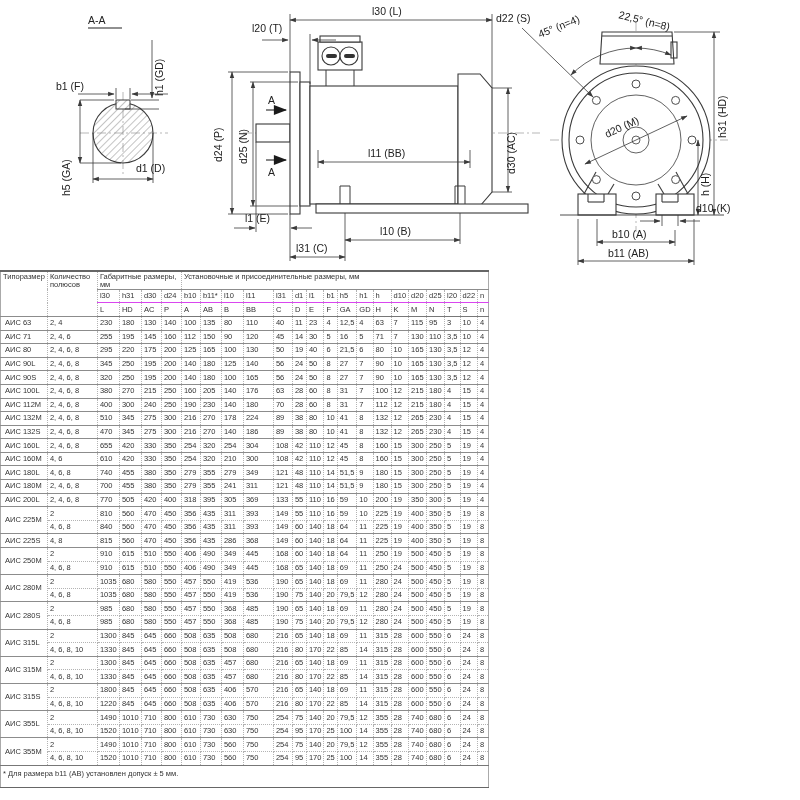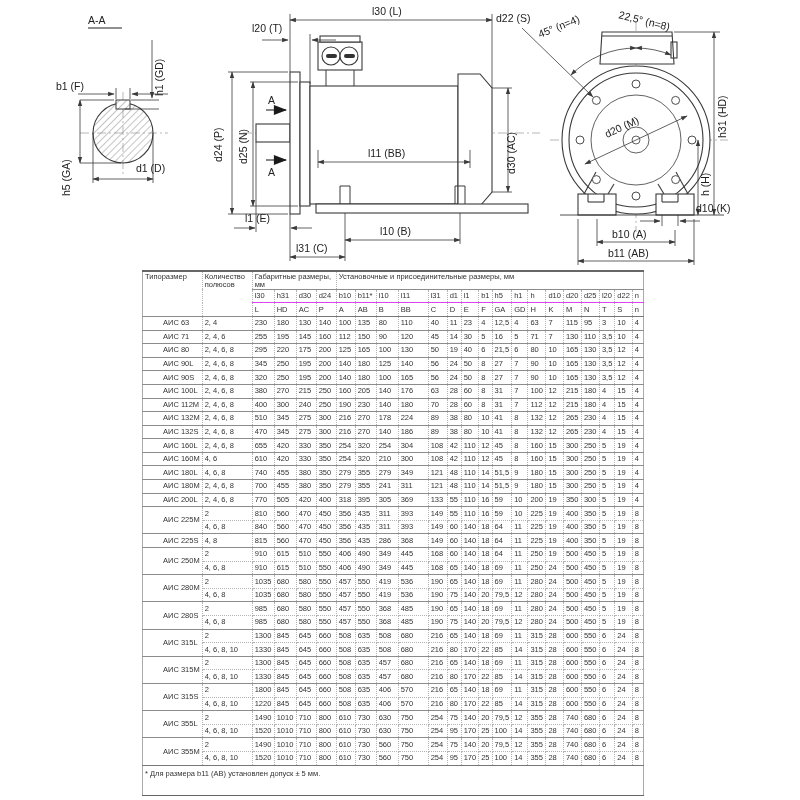--- a/index.html
+++ b/index.html
@@ -1,32 +1,32 @@
 <!DOCTYPE html>
 <html><head>
 <meta charset="utf-8">
 <style>
   html,body{margin:0;padding:0;background:#fff;}
   body{width:800px;height:800px;font-family:"Liberation Sans",sans-serif;color:#333;overflow:hidden;}
   .drawing{width:672px;height:268px;position:relative;}
   svg{display:block;}
   svg text{font-family:"Liberation Sans",sans-serif;font-size:10.5px;fill:#222;}
-  .tbl-wrap{margin-left:142px;margin-top:2px;}
+  .tbl-wrap{margin-top:2px;}
   table{border-collapse:collapse;table-layout:fixed;font-size:7.5px;color:#333;
         border-top:2px solid #666;border-bottom:1.5px solid #666;border-left:1px solid #aaa;border-right:1px solid #aaa;}
   th,td{border:1px dotted #b3b3b3;font-weight:normal;text-align:left;padding:0 2px;
         height:12.6px;overflow:hidden;white-space:nowrap;line-height:1.05;}
   thead th{vertical-align:top;white-space:normal;}
   thead tr.dim-row th, thead tr.iec-row th{white-space:nowrap;vertical-align:middle;border-top:1px solid #d946ef;}
   thead tr.grp th{border-bottom:1px solid #8c8c8c;padding-top:1px;}
   thead tr.iec-row th{border-bottom:1.5px solid #777;}
   tbody td{vertical-align:middle;}
   tbody tr.group-start td{border-top:1px solid #8c8c8c;}
-  tfoot td{border:none;border-top:1.5px solid #777;padding:2px 2px 15px 2px;white-space:nowrap;}
-  .type-cell{padding-left:20px;}
+  tfoot td{border:none;border-top:1.5px solid #777;padding:2px 2px 7px 2px;white-space:nowrap;}
+  .type-cell{padding-left:4px;}
 </style>
 </head>
 <body>
 
 <div class="drawing">
 <svg width="800" height="268" viewBox="0 0 800 268">
   <defs>
     <marker id="arr" viewBox="0 0 10 10" refX="9.2" refY="5" markerWidth="9" markerHeight="8" orient="auto-start-reverse">
       <path d="M0,1.6 L10,5 L0,8.4 z" fill="#3a3a3a"></path>
     </marker>

